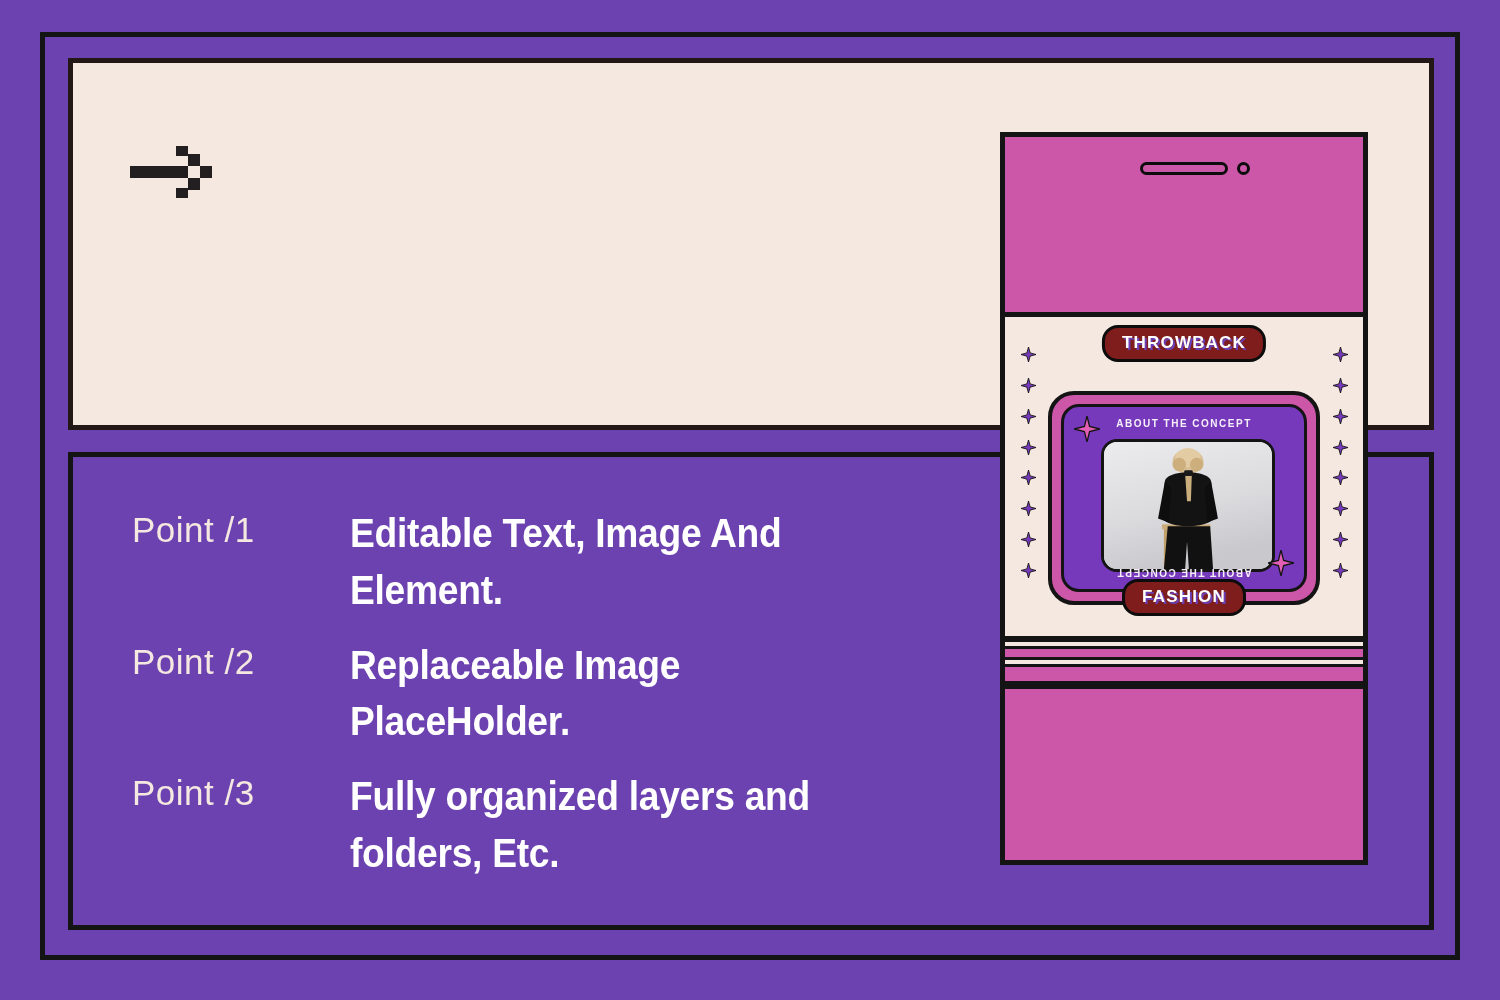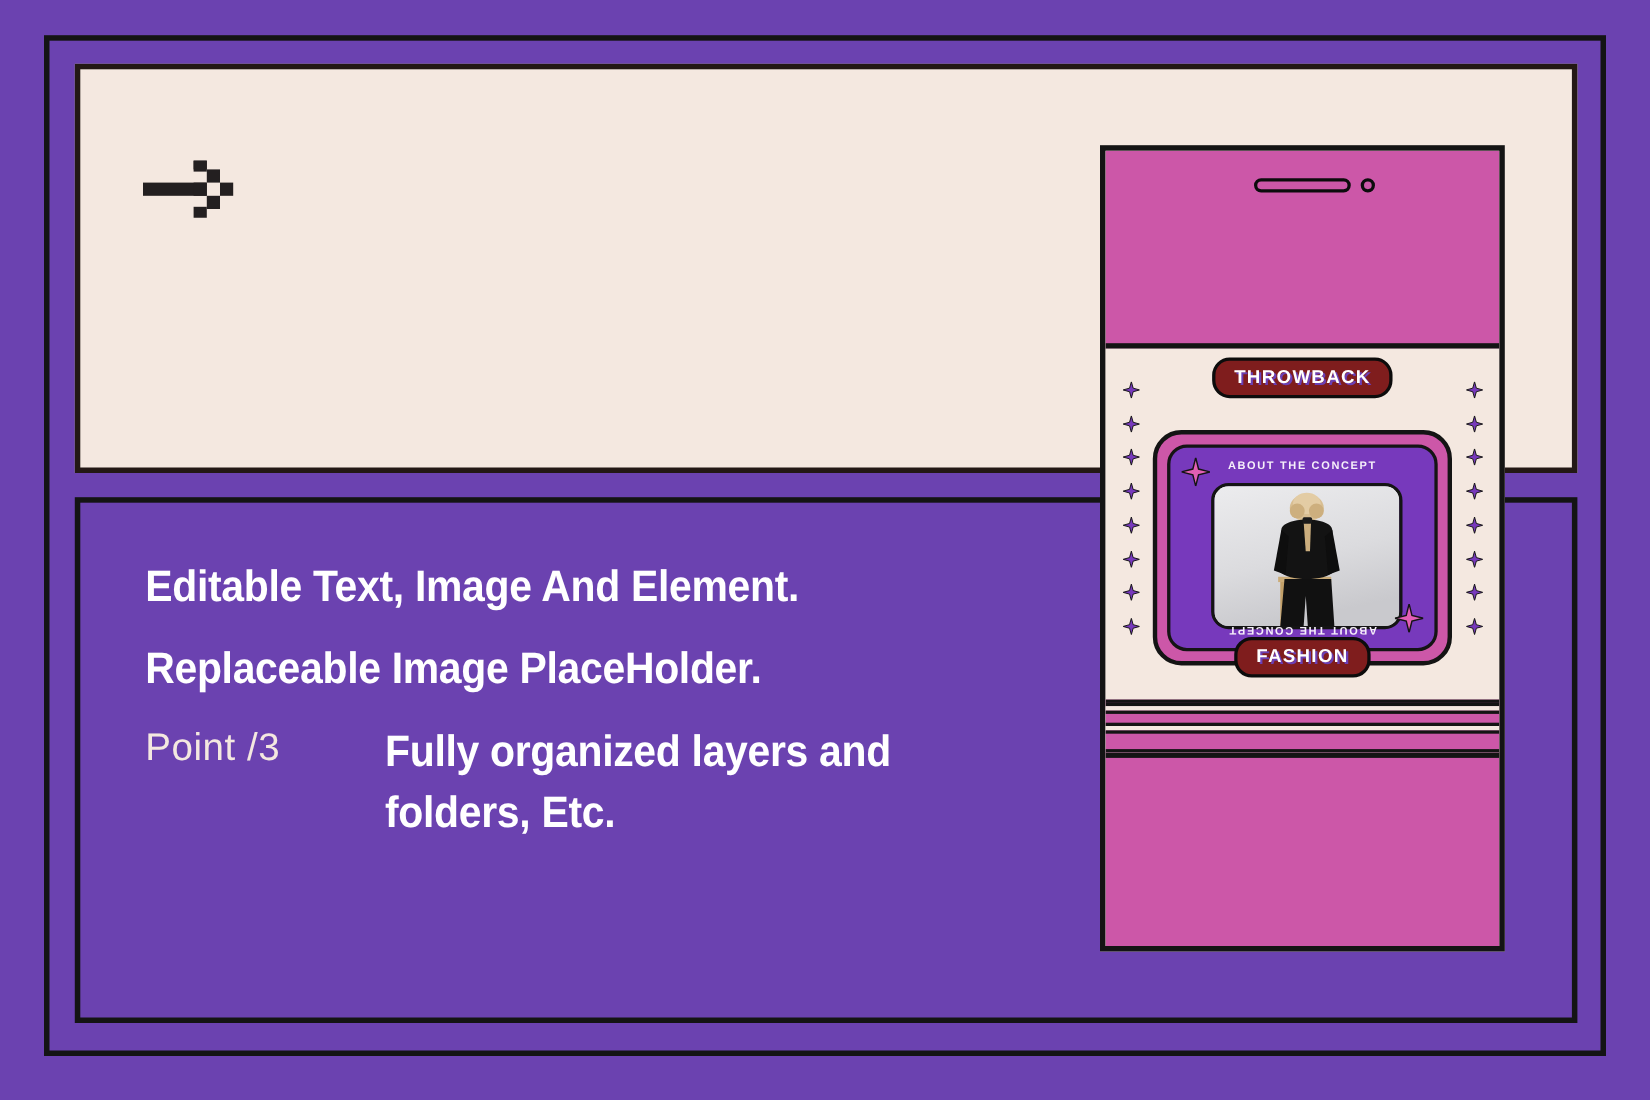--- a/index.html
+++ b/index.html
@@ -293,24 +293,26 @@
       </g>
     </svg>
   </div>
 
 
   <div class="panel-bottom"></div>
 
   <div class="points">
 
     <div class="point-row">
+      <div class="point-label">Point  /1</div>
       <div class="point-text">Editable Text, Image And Element.</div>
     </div>
 
     <div class="point-row">
+      <div class="point-label">Point  /2</div>
       <div class="point-text">Replaceable Image PlaceHolder.</div>
     </div>
 
     <div class="point-row">
       <div class="point-label">Point  /3</div>
       <div class="point-text">Fully organized layers and folders, Etc.</div>
     </div>
 
   </div>
 

